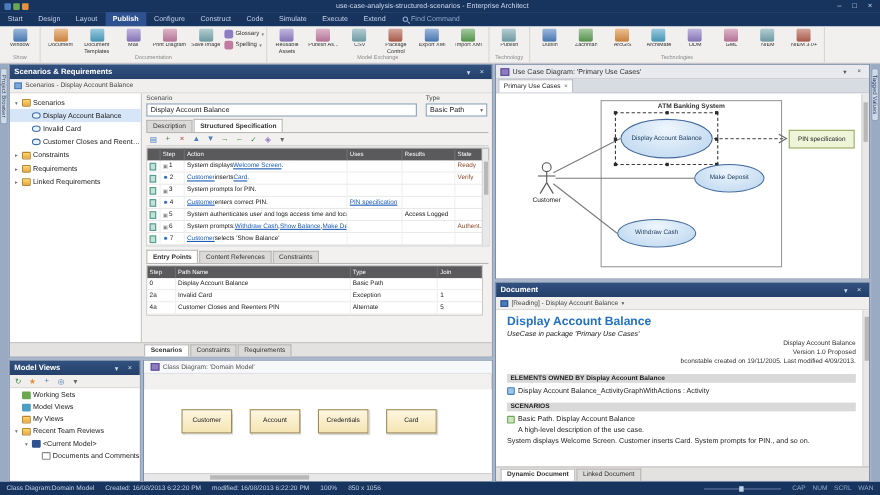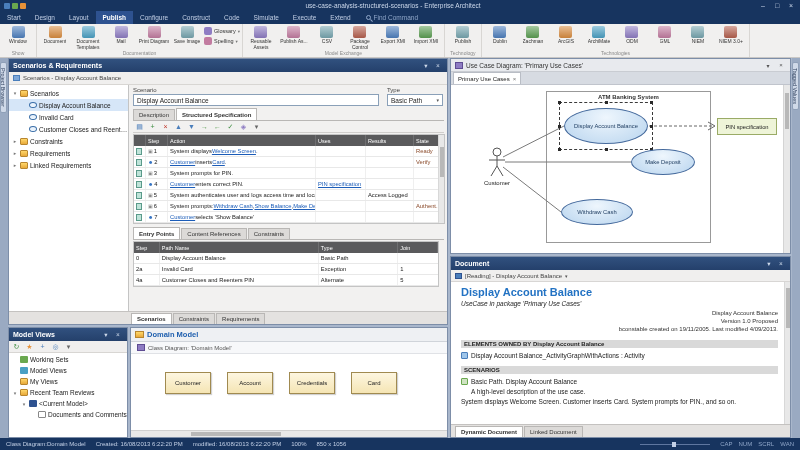--- a/index.html
+++ b/index.html
@@ -613,24 +613,20 @@
         </div>
         <div class="trow" style="padding-left: 21px;">
           <span class="texp"></span>
           <span class="tico doc-icon"></span>
           <span class="tlbl">Documents and Comments</span>
         </div>
       </div>
   </div>
 
   <div class="win" style="left:130px;top:327px;width:318px;height:111px">
-    <div class="dhead">
-      <span class="fico"></span>
-      <span>Domain Model</span>
-    </div>
     <div class="dsub">
       <span class="dgico"></span>
       <span>Class Diagram: 'Domain Model'</span>
     </div>
     <div class="dcanvas" id="domain-canvas">
       <div class="hscroll"></div>
     <div class="clsbox" style="left: 34px;">
           <span>Customer</span>
         </div>
         <div class="clsbox" style="left: 96px;">

